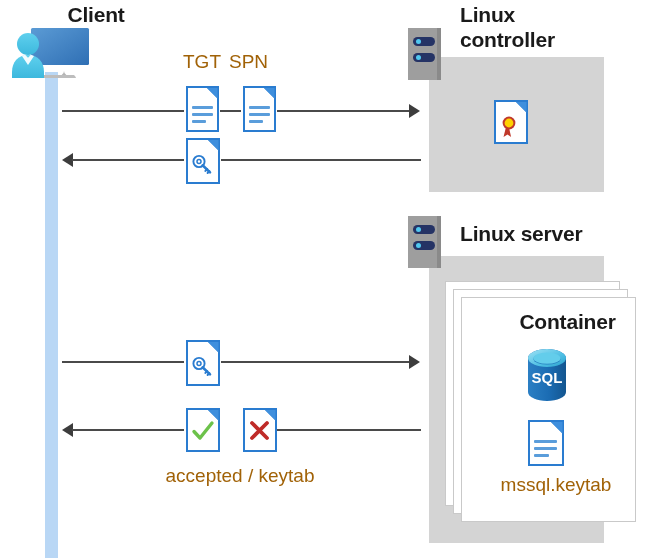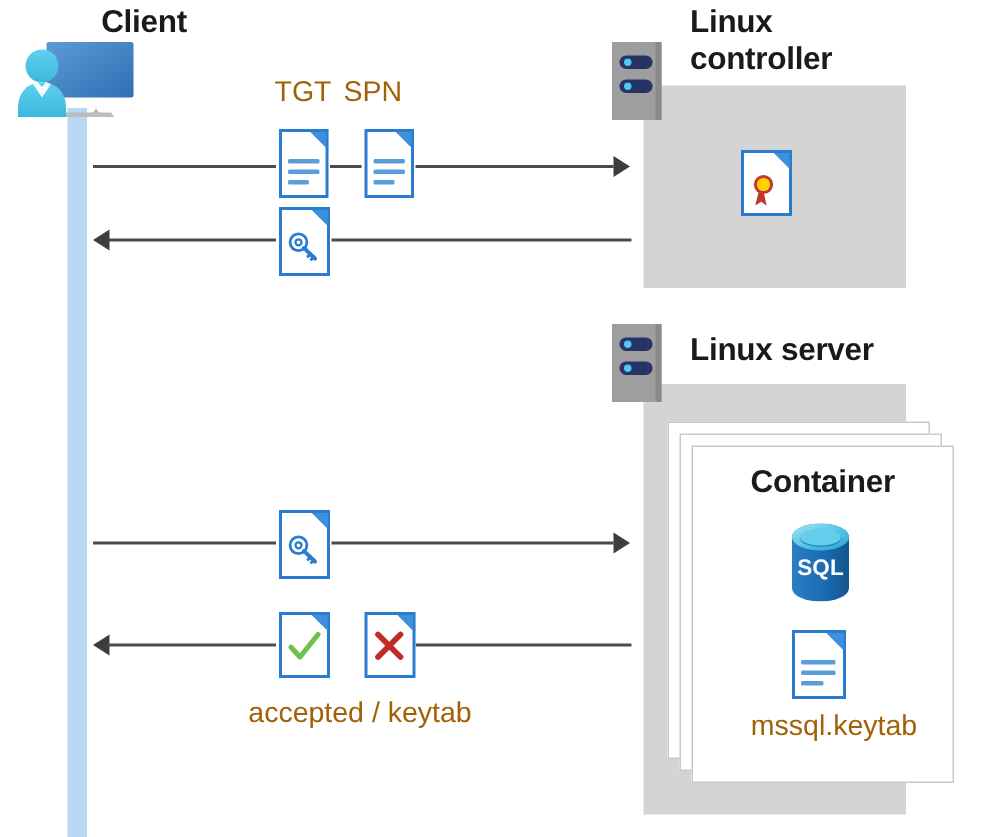--- a/index.html
+++ b/index.html
@@ -172,21 +172,21 @@
   </div>
 
   <div class="abs" style="left:460px;top:221px;width:190px;">
     <span class="title-bold">Linux server</span>
   </div>
 
   <div class="abs card" style="left:445px;top:281px;width:175px;height:225px;"></div>
   <div class="abs card" style="left:453px;top:289px;width:175px;height:225px;"></div>
   <div class="abs card" style="left:461px;top:297px;width:175px;height:225px;"></div>
 
-  <div class="abs" style="left:461px;top:309px;width:175px;text-align:center;">
+  <div class="abs" style="left:461px;top:309px;width:175px;text-align:center;padding-left:19px;">
     <span class="title-bold">Container</span>
   </div>
 
   <div class="abs sqlicon" style="left:524px;top:349px;width:46px;height:52px;">
     <svg width="46" height="52" viewBox="0 0 46 52">
       <defs>
         <linearGradient id="cylBody" x1="0" y1="0" x2="1" y2="0">
           <stop offset="0%" stop-color="#2b7fc4"></stop>
           <stop offset="55%" stop-color="#1b6cb3"></stop>
           <stop offset="100%" stop-color="#13558f"></stop>

